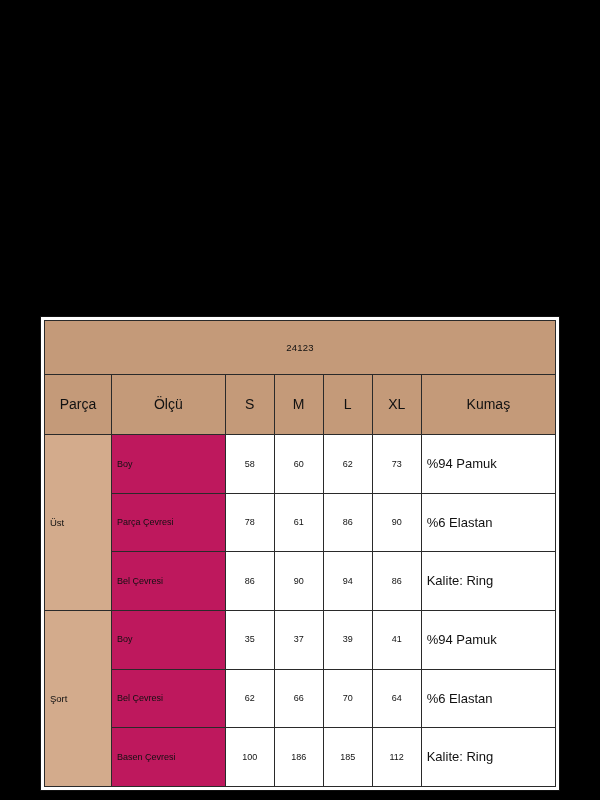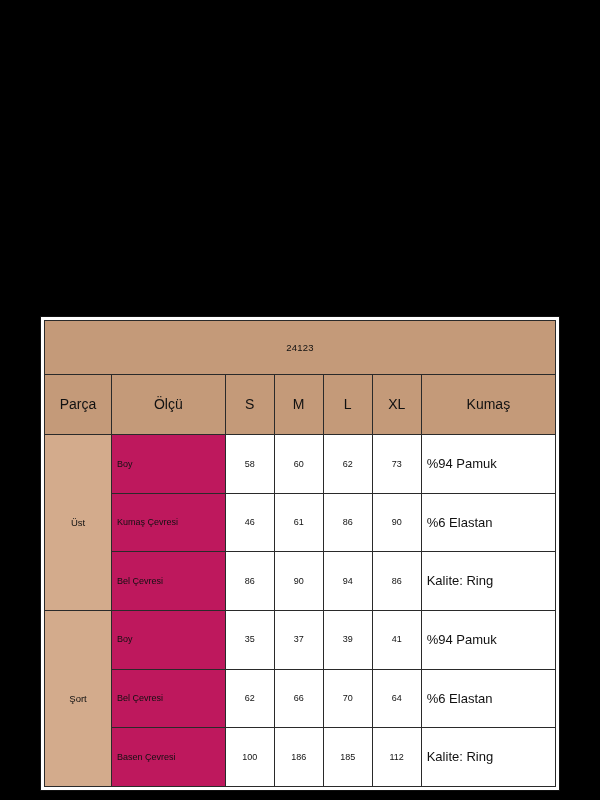--- a/index.html
+++ b/index.html
@@ -54,21 +54,20 @@
 
   .head-cell {
     background: #c49a79;
     text-align: center;
     font-weight: bold;
     font-size: 14px;
   }
 
   .group-cell {
     background: #d3ab8c;
-    text-align: center;
     font-weight: bold;
     font-size: 9.5px;
   }
 
   .label-cell {
     text-align: left;
     background: #be185d;
     font-size: 9px;
     padding-left: 6px;
   }
@@ -123,22 +122,22 @@
       <tr>
         <td class="group-cell" rowspan="3">Üst</td>
         <td class="label-cell">Boy</td>
         <td class="num-cell">58</td>
         <td class="num-cell">60</td>
         <td class="num-cell">62</td>
         <td class="num-cell">73</td>
         <td class="fabric-cell">%94 Pamuk</td>
       </tr>
       <tr>
-        <td class="label-cell">Kumaş Çevresi</td>
-        <td class="num-cell">46</td>
+        <td class="label-cell">Parça Çevresi</td>
+        <td class="num-cell">78</td>
         <td class="num-cell">61</td>
         <td class="num-cell">86</td>
         <td class="num-cell">90</td>
         <td class="fabric-cell">%6 Elastan</td>
       </tr>
       <tr>
         <td class="label-cell">Bel Çevresi</td>
         <td class="num-cell">86</td>
         <td class="num-cell">90</td>
         <td class="num-cell">94</td>

